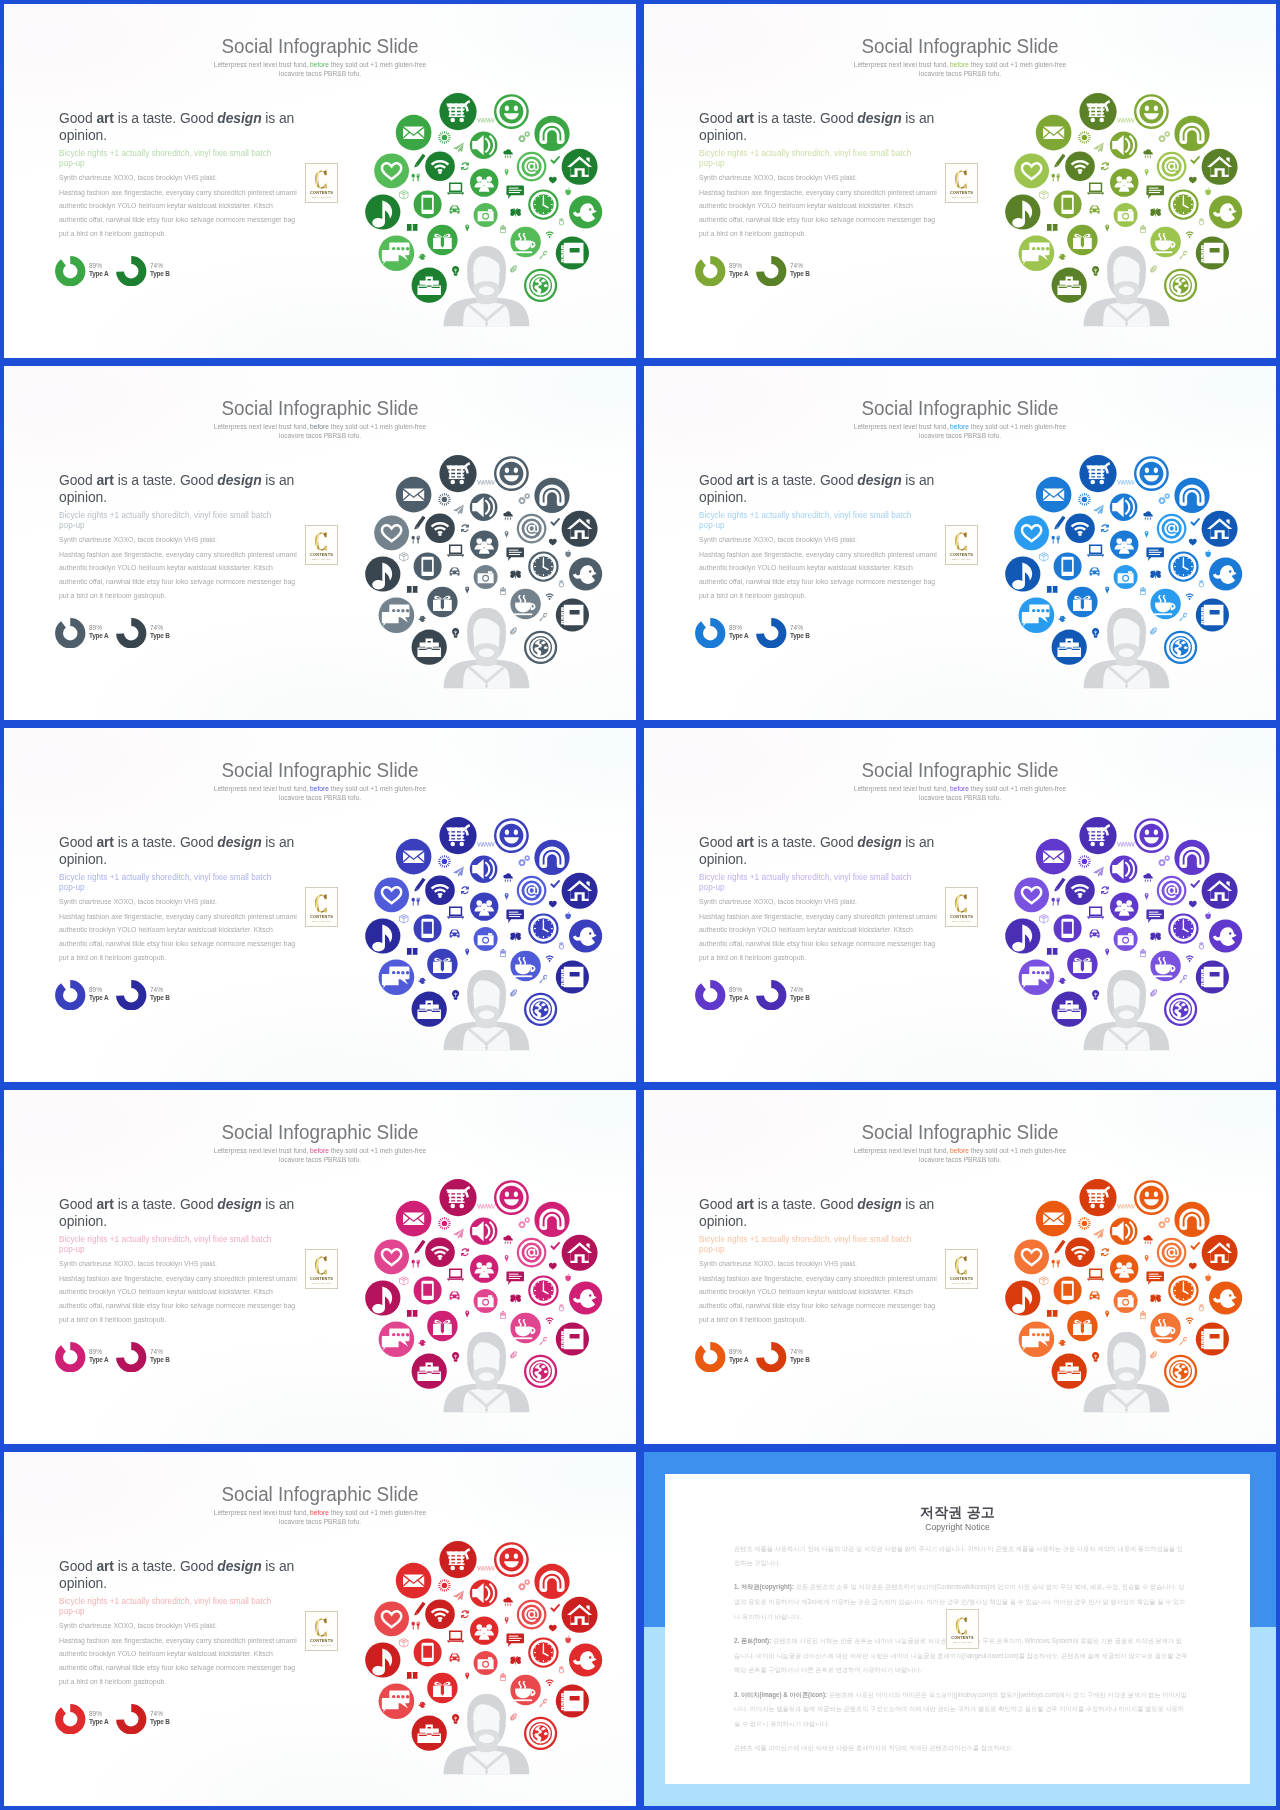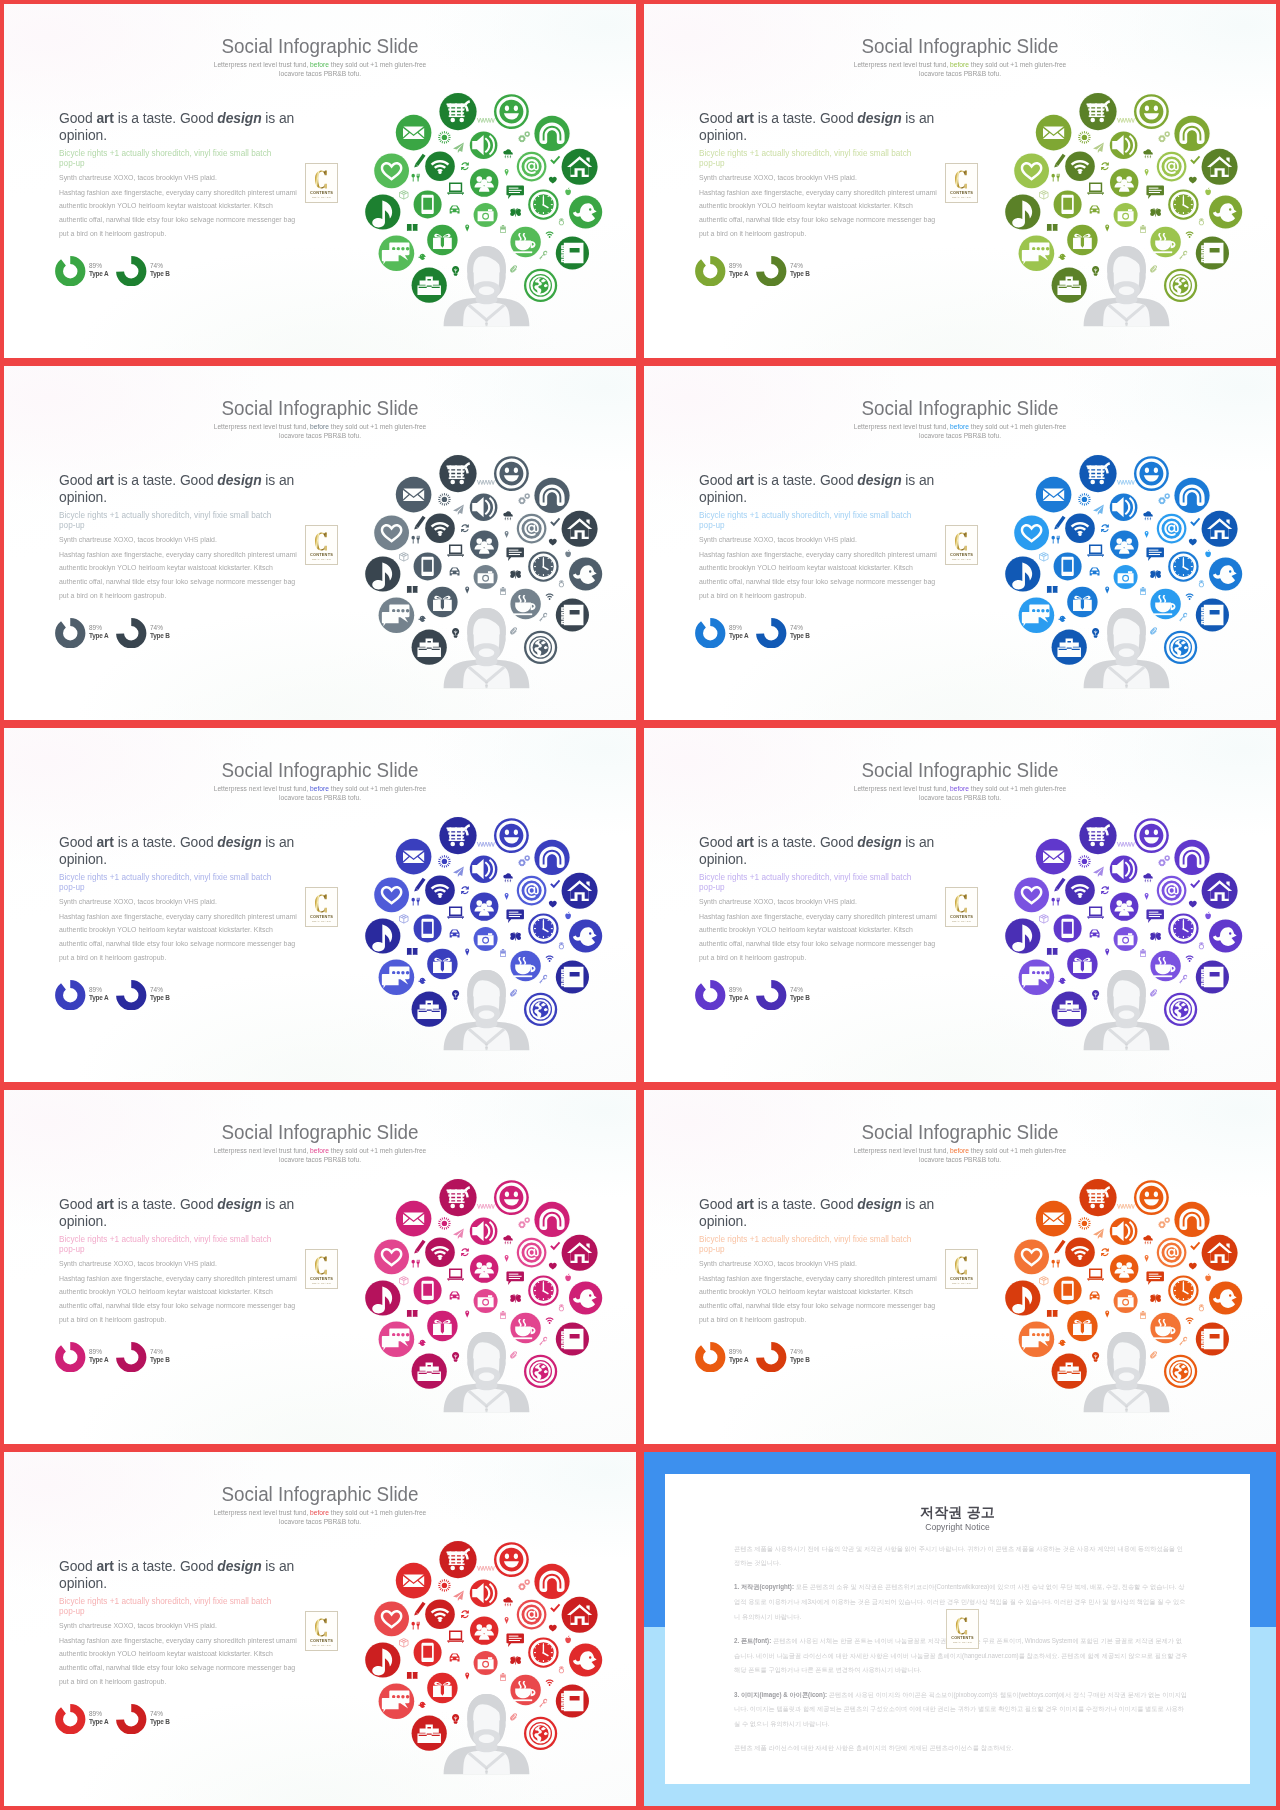--- a/index.html
+++ b/index.html
@@ -1,20 +1,20 @@
 <!DOCTYPE html>
 <html><head>
 <meta charset="utf-8">
 <style>
   *{box-sizing:border-box;margin:0;padding:0}
   html,body{width:1280px;height:1810px;overflow:hidden}
   body{font-family:"Liberation Sans",sans-serif;background:#e9f1ef;-webkit-font-smoothing:antialiased}
   .grid{position:relative;width:1280px;height:1810px;display:grid;
         grid-template-columns:640px 640px;grid-template-rows:repeat(5,362px);}
-  .cell{position:relative;overflow:hidden;background:#ef4444;}
+  .cell{position:relative;overflow:hidden;background:#1d4ed8;}
   .slide{position:absolute;left:4px;top:4px;right:4px;bottom:4px;overflow:hidden;
         background:#fff}
   .slide:before{content:"";position:absolute;inset:0;z-index:0;
     background:
       radial-gradient(ellipse 48% 42% at 7% 9%, #fdf8fb 0%, rgba(253,248,251,0) 72%),
       radial-gradient(ellipse 40% 34% at 95% 6%, #f6fbfb 0%, rgba(246,251,251,0) 72%),
       radial-gradient(ellipse 55% 45% at 50% 100%, #f8fbf9 0%, rgba(248,251,249,0) 70%),
       linear-gradient(165deg,#fcfdfd 0%,#ffffff 38%,#ffffff 72%,#fbfcfc 100%);}
   .slide>*{position:absolute;z-index:1}
   

